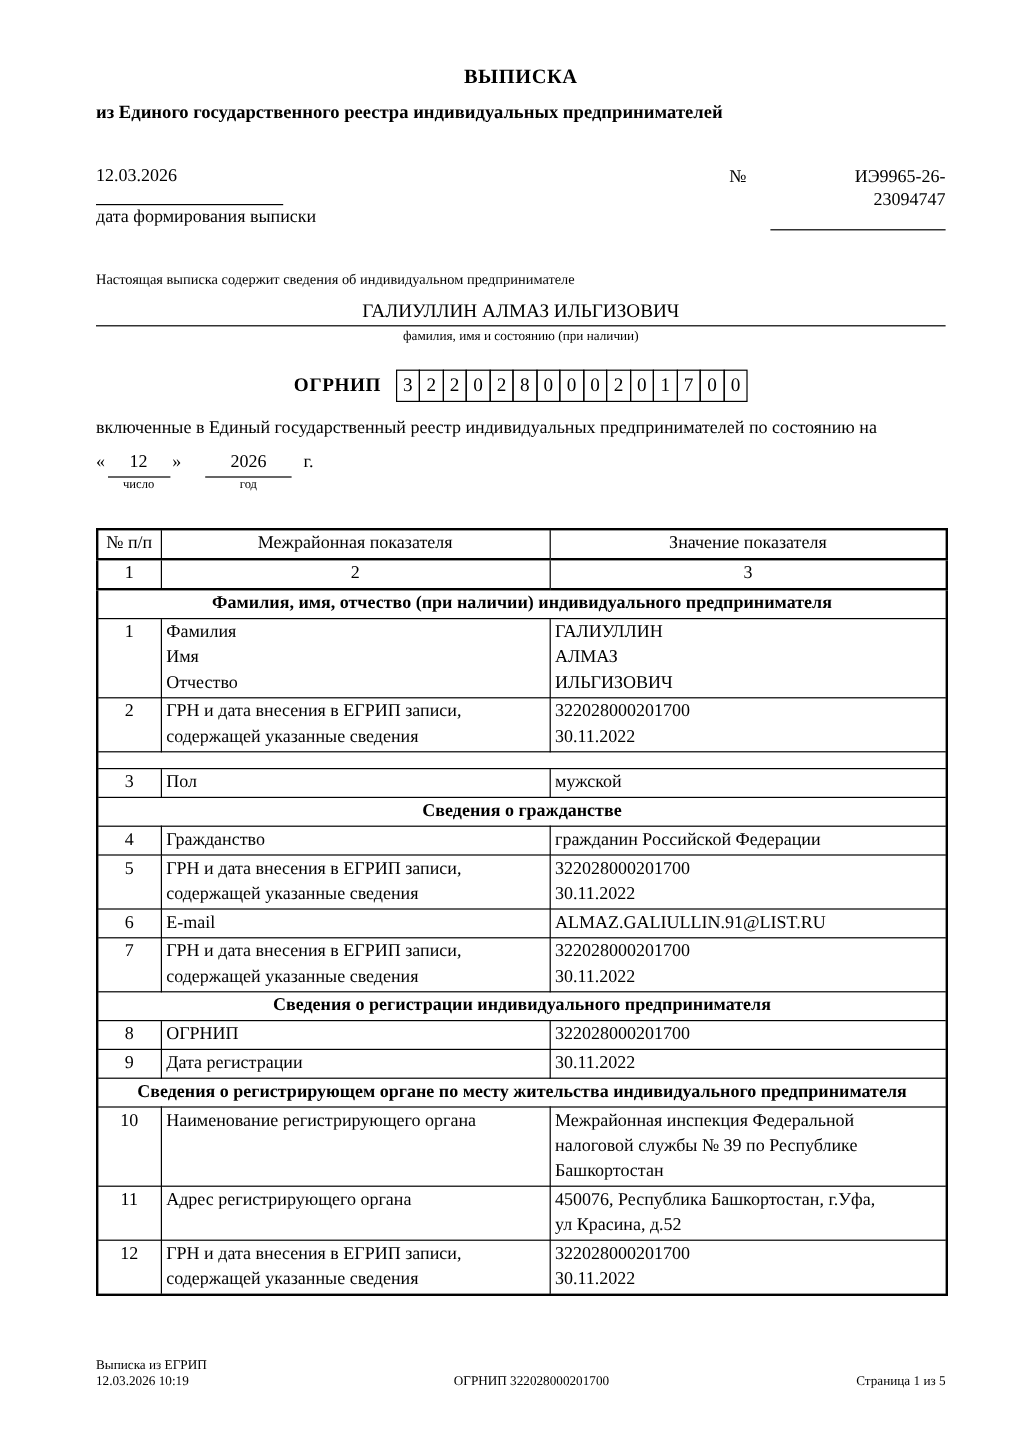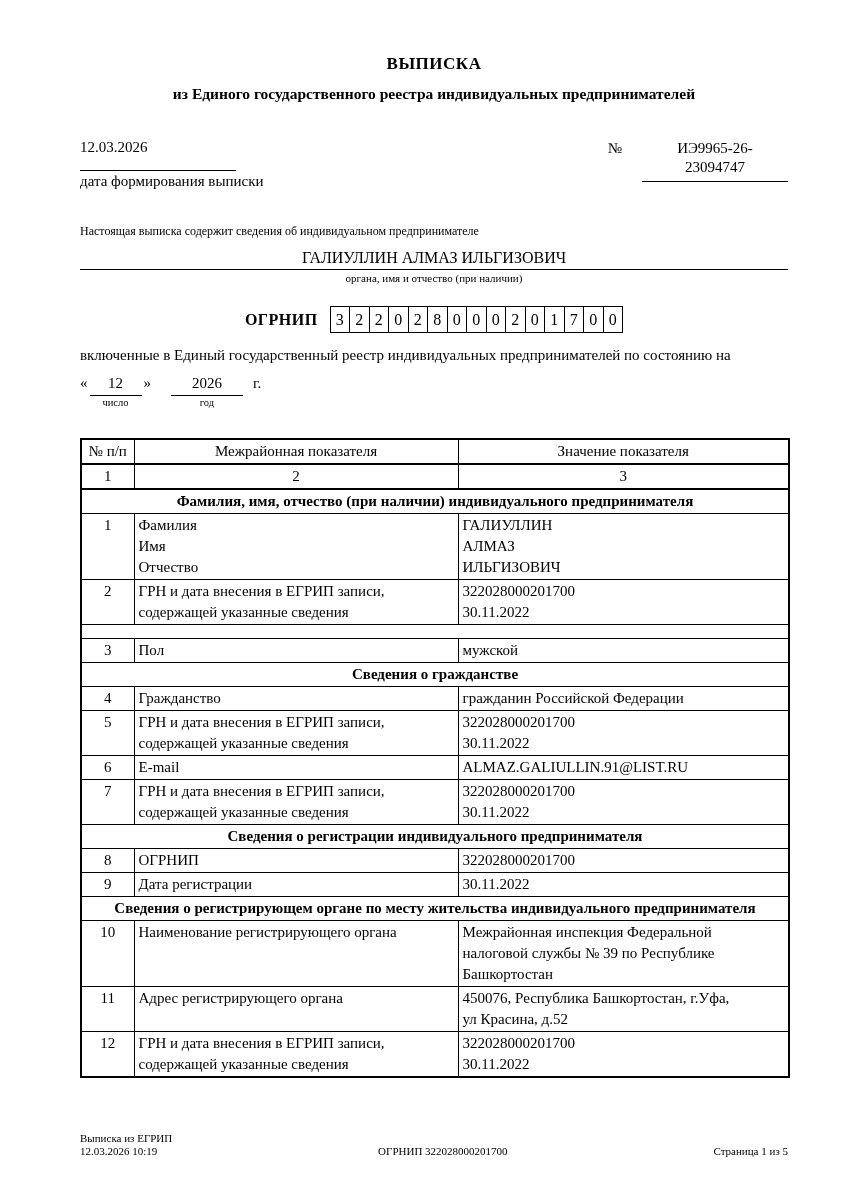--- a/index.html
+++ b/index.html
@@ -5,30 +5,30 @@
   * { margin:0; padding:0; box-sizing:border-box; }
   html,body { background:#ffffff; }
   body {
     width:848px; height:1200px; position:relative; overflow:hidden;
     font-family:"Liberation Serif","DejaVu Serif",serif;
     color:#000; font-size:15px;
   }
   .content { position:absolute; left:80px; top:0; width:708px; }
 
   .doc-title { margin-top:54px; text-align:center; font-weight:bold; font-size:17px; letter-spacing:.5px; }
-  .doc-subtitle { margin-top:11px; text-align:center; font-weight:bold; font-size:15.5px; }
+  .doc-subtitle { margin-top:11px; font-weight:bold; font-size:15.5px; }
 
   .header-row { margin-top:36px; display:flex; justify-content:space-between; align-items:flex-start; }
   .date-block { width:156px; }
   .date-value { text-align:left; font-size:15px; padding-bottom:14px; border-bottom:1px solid #000; }
   .date-caption { font-size:15px; text-align:center; padding-top:2px; white-space:nowrap; }
   .number-block { display:flex; gap:20px; align-items:flex-start; }
   .number-sign { font-size:15px; padding-top:1px; }
   .number-col { width:146px; text-align:center; }
-  .number-lines { font-size:15px; line-height:19px; padding-bottom:4px; border-bottom:1px solid #000; white-space:pre-line; }
+  .number-lines { font-size:15px; line-height:19px; padding-bottom:14px; border-bottom:1px solid #000; white-space:pre-line;text-align:right; }
 
   .intro { margin-top:34px; font-size:12px; }
   .name-block { margin-top:10px; border-bottom:1px solid #000; }
   .name-value { text-align:center; font-size:16px; padding-bottom:2px; }
   .name-caption { font-size:11px; text-align:center; padding-top:2px; }
 
   .ogrnip-row { margin-top:22px; display:flex; justify-content:center; align-items:center; gap:12px; }
   .ogrnip-label { font-weight:bold; font-size:16px; letter-spacing:.5px; }
   .digit-boxes { display:flex; }
   .digit-box {
@@ -81,21 +81,21 @@
 23094747</div>
       </div>
     </div>
   </div>
 
   <div class="intro">Настоящая выписка содержит сведения об индивидуальном предпринимателе</div>
 
   <div class="name-block">
     <div class="name-value">ГАЛИУЛЛИН АЛМАЗ ИЛЬГИЗОВИЧ</div>
   </div>
-  <div class="name-caption">органа, имя и отчество (при наличии)</div>
+  <div class="name-caption">фамилия, имя и состоянию (при наличии)</div>
 
   <div class="ogrnip-row">
     <span class="ogrnip-label">ОГРНИП</span>
     <span class="digit-boxes">
         <span class="digit-box">3</span>
         <span class="digit-box">2</span>
         <span class="digit-box">2</span>
         <span class="digit-box">0</span>
         <span class="digit-box">2</span>
         <span class="digit-box">8</span>

